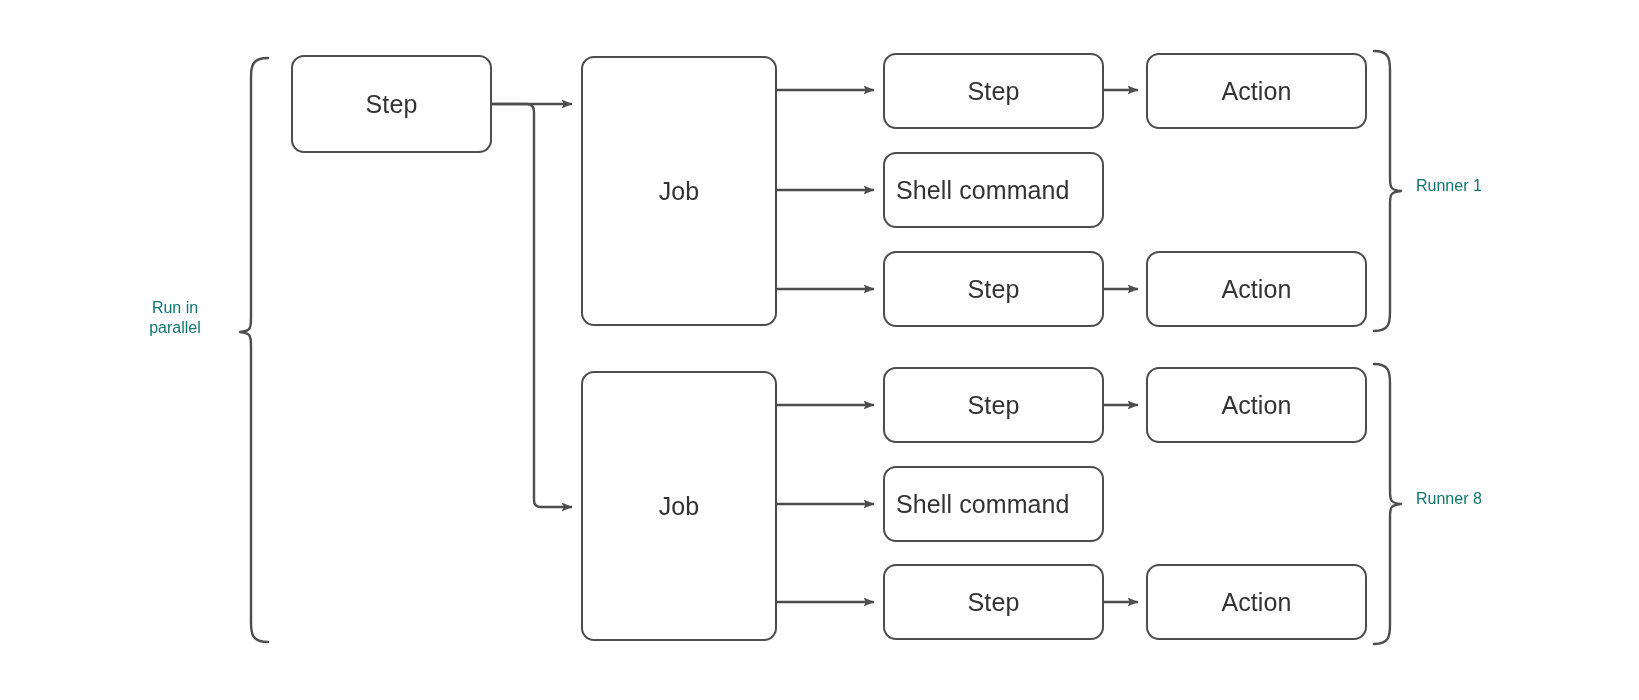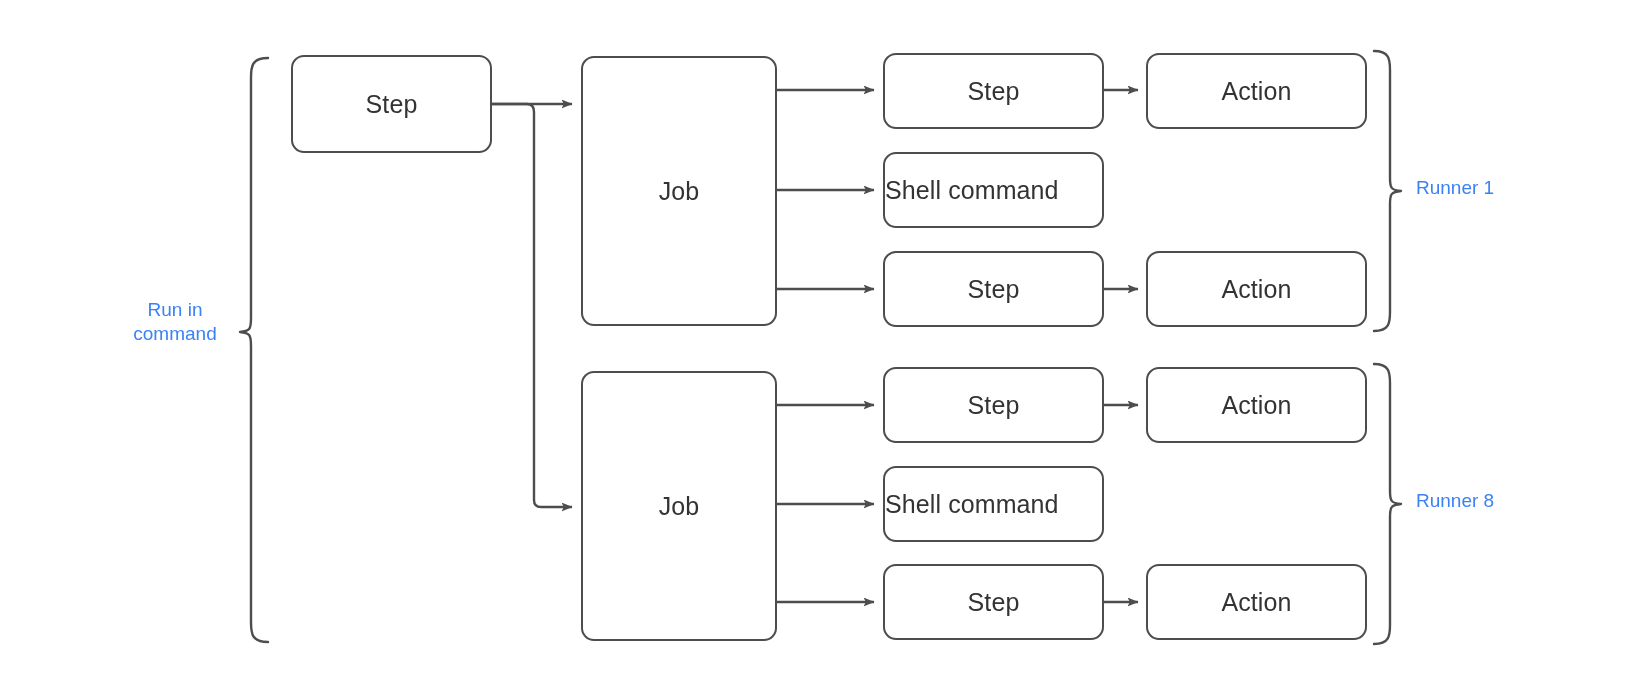--- a/index.html
+++ b/index.html
@@ -35,25 +35,26 @@
     align-items: center;
     justify-content: center;
     color: #333333;
     font-size: 25px;
     line-height: 1.2;
     letter-spacing: 0.1px;
     z-index: 2;
   }
   .node.shell {
     justify-content: flex-start;
+    padding-left: 11px;
   }
   .grouplabel {
     position: absolute;
-    color: #3b82f6;
-    font-size: 19px;
+    color: #0f766e;
+    font-size: 16px;
     line-height: 1.28;
     white-space: pre-line;
     z-index: 2;
   }
   .grouplabel.right {
     text-align: left;
   }
   .grouplabel.left {
     text-align: center;
   }
@@ -158,19 +159,19 @@
     <span>Shell command</span>
   </div>
   <div class="node" style="left:883px; top:564px; width:221px; height:76px;">
     <span>Step</span>
   </div>
   <div class="node" style="left:1146px; top:564px; width:221px; height:76px;">
     <span>Action</span>
   </div>
 
   <div class="grouplabel left" style="left:120px; top:298px; width:110px;">Run in
-command</div>
+parallel</div>
 
   <div class="grouplabel right" style="left:1416px; top:176px; width:160px;">Runner 1</div>
 
   <div class="grouplabel right" style="left:1416px; top:489px; width:160px;">Runner 8</div>
 
 </div>
 
 </body></html>

